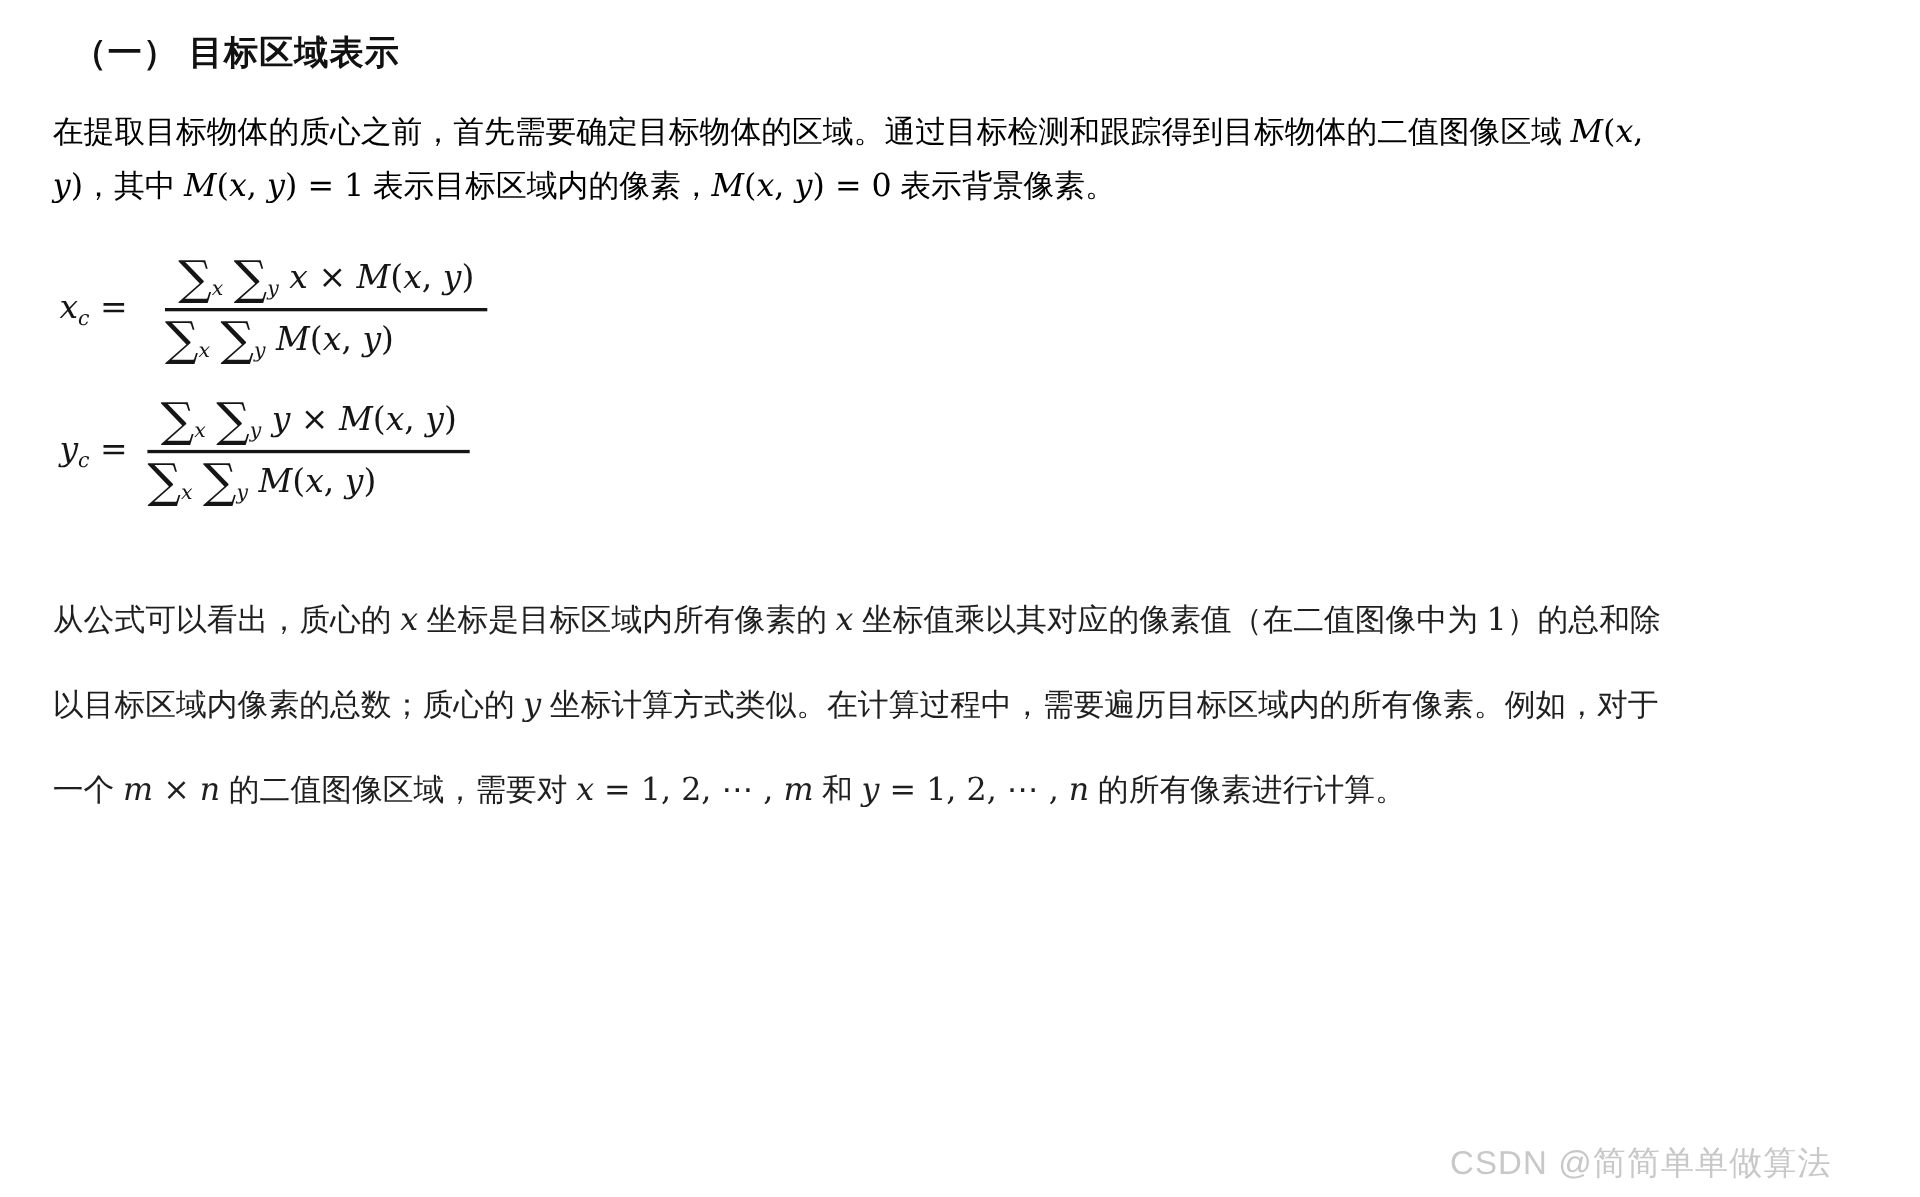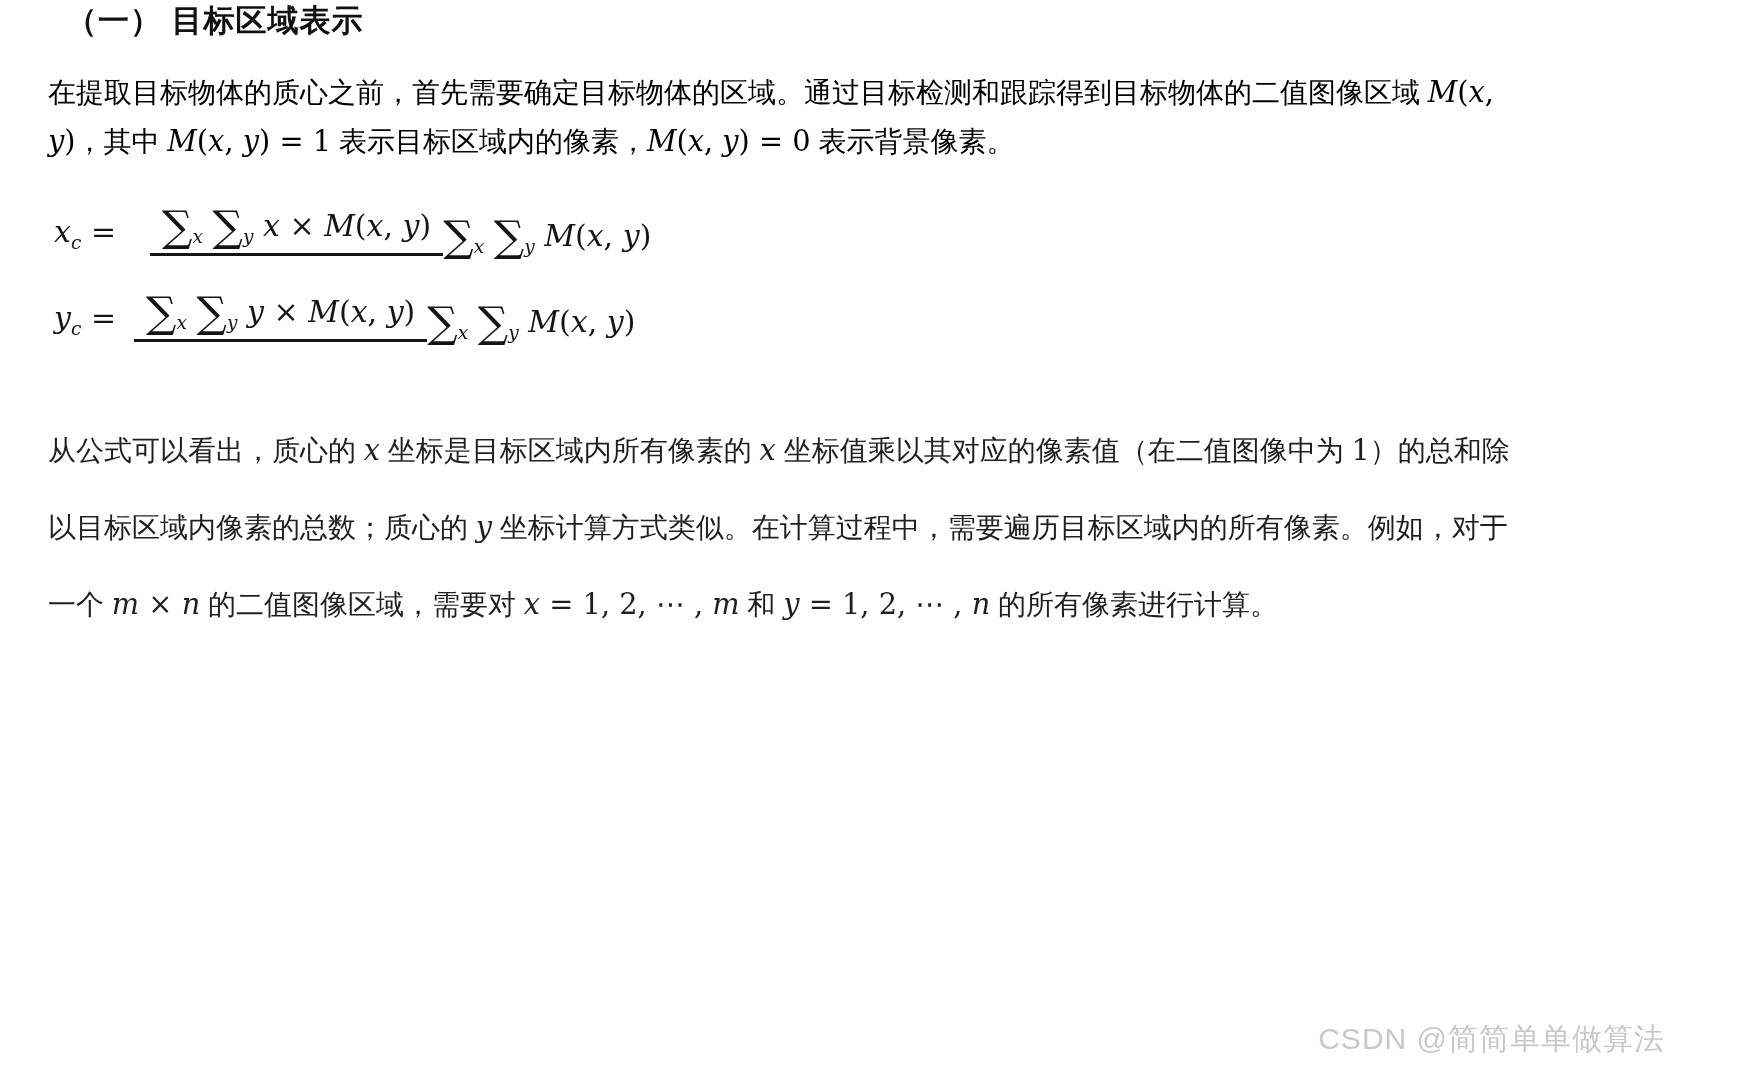--- a/index.html
+++ b/index.html
@@ -6,21 +6,21 @@
   body {
     width: 1745px;
     height: 1088px;
     background: #ffffff;
     position: relative;
     overflow: hidden;
     font-family: "Liberation Sans", sans-serif;
     color: #1f1f1f;
   }
   .content {
-    padding: 0 48px 0 48px;
+    padding: 27px 48px 0 48px;
     max-width: 1470px;
   }
   h3.sec-heading {
     font-size: 31px;
     font-weight: 700;
     letter-spacing: 1px;
     margin: 0 0 26px 18px;
     color: #111111;
   }
   h3.sec-heading.second { margin-top: 74px; }
@@ -63,36 +63,35 @@
     display: flex;
     align-items: center;
     font-size: 30px;
     margin: 36px 0 0 6px;
     color: #151515;
   }
   .formula.first { margin-top: 40px; gap: 16px; }
   .formula .lhs { margin-right: 18px; white-space: nowrap; }
   .frac {
     display: inline-flex;
-    flex-direction: row;
-    align-items: center;
+    flex-direction: column;
   }
   .frac .num {
     padding: 2px 12px 10px 12px;
     border-bottom: 3px solid #151515;
     white-space: nowrap;
   }
   .frac .den {
     padding-top: 8px;
     white-space: nowrap;
   }
   .watermark {
     position: absolute;
     right: 80px;
-    bottom: 28px;
+    bottom: 10px;
     font-size: 30px;
     color: #c8c8c8;
     font-family: "Liberation Sans", sans-serif;
     letter-spacing: 1px;
   }
 </style>
 </head>
 <body>
 
 <div class="content">

